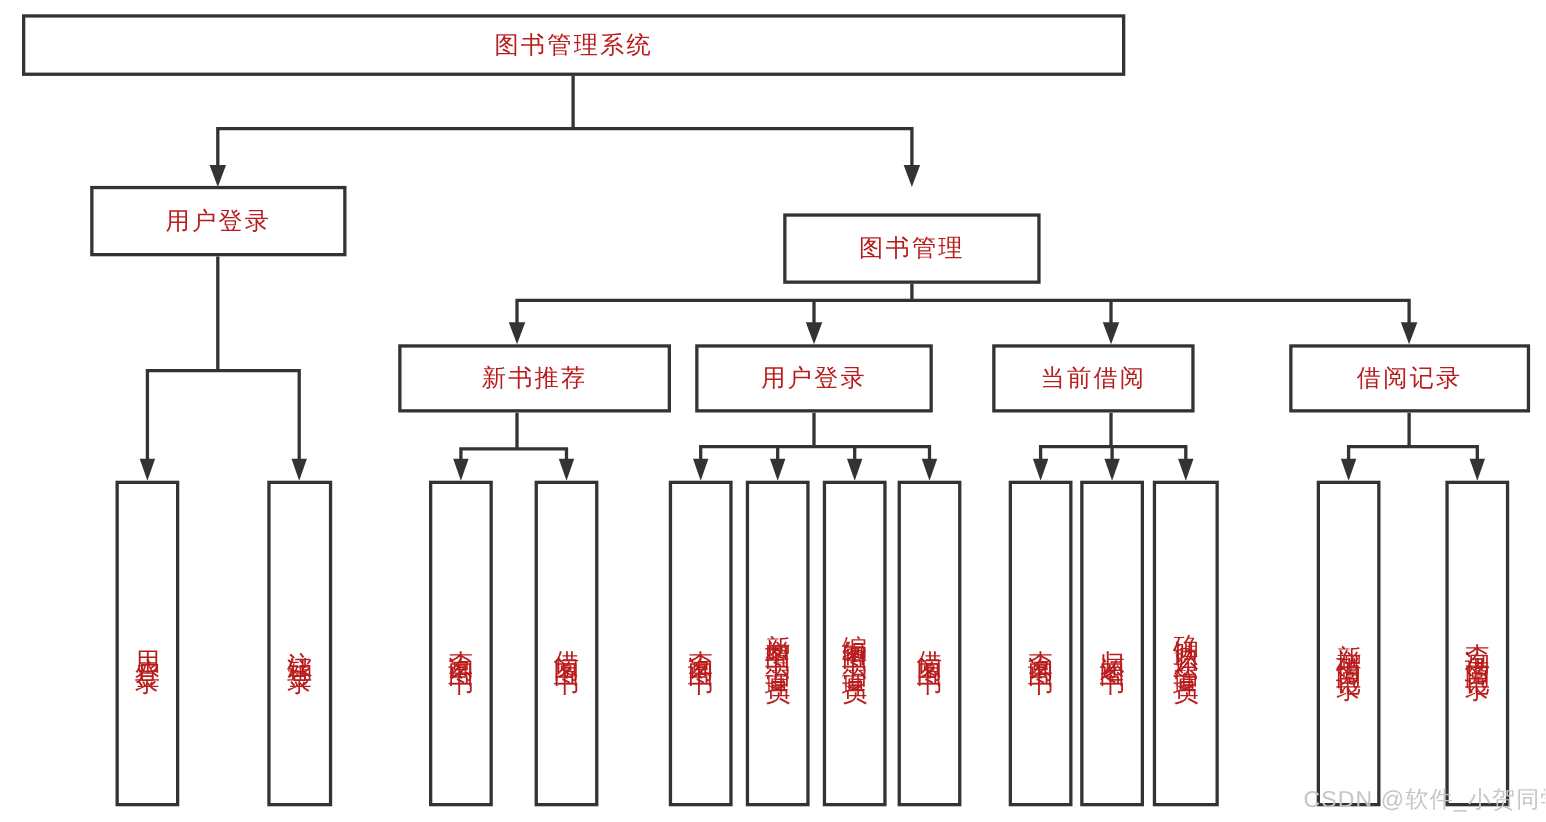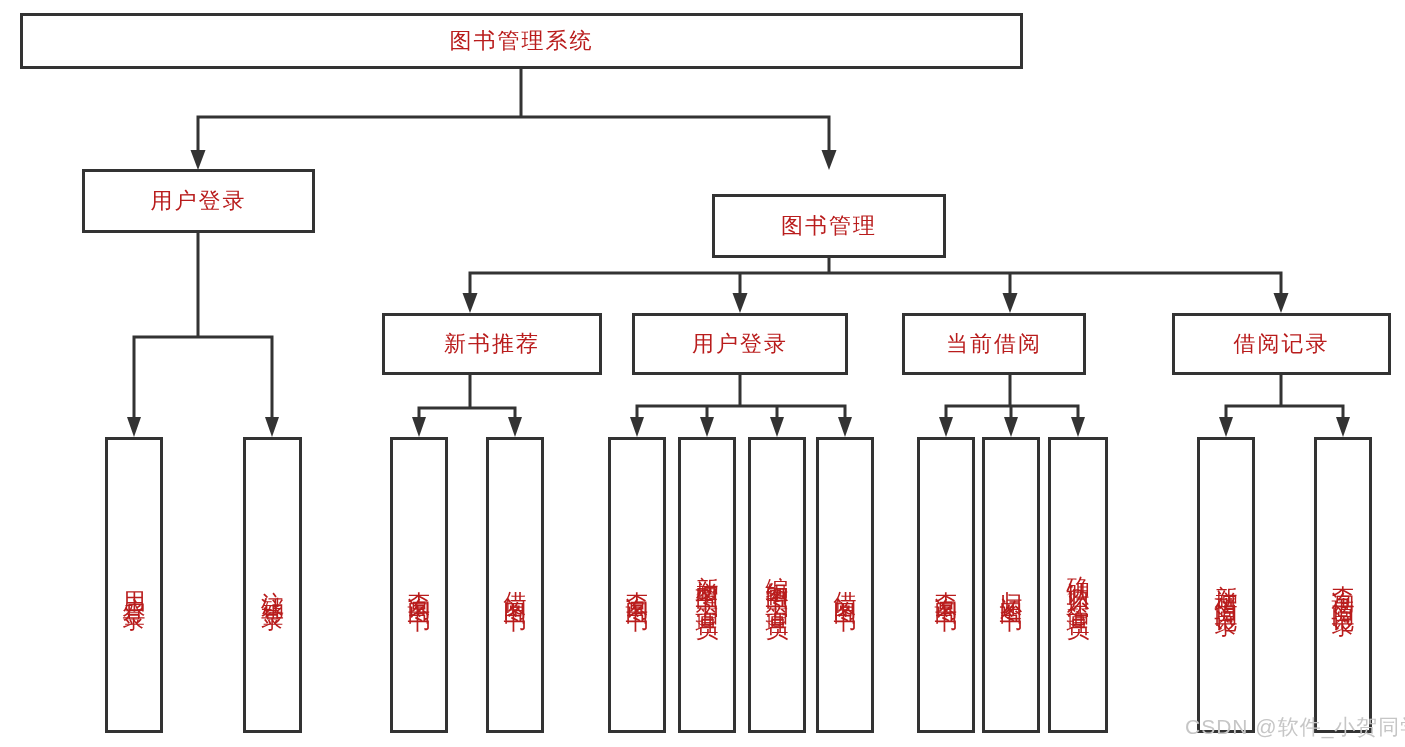--- a/index.html
+++ b/index.html
@@ -94,21 +94,21 @@
     <span class="label">图书管理系统</span>
   </div>
 
   <div class="box" style="left:82px;top:169px;width:233px;height:64px;">
     <span class="label">用户登录</span>
   </div>
   <div class="box" style="left:712px;top:169px;width:234px;height:64px;margin-top:25px;">
     <span class="label">图书管理</span>
   </div>
 
-  <div class="box" style="left:362px;top:313px;width:220px;height:62px;margin-left:20px;">
+  <div class="box" style="left:362px;top:313px;width:248px;height:62px;">
     <span class="label">新书推荐</span>
   </div>
   <div class="box" style="left:632px;top:313px;width:216px;height:62px;">
     <span class="label">用户登录</span>
   </div>
   <div class="box" style="left:902px;top:313px;width:184px;height:62px;">
     <span class="label">当前借阅</span>
   </div>
   <div class="box" style="left:1172px;top:313px;width:219px;height:62px;align-items:center;">
     <span class="label">借阅记录</span>

